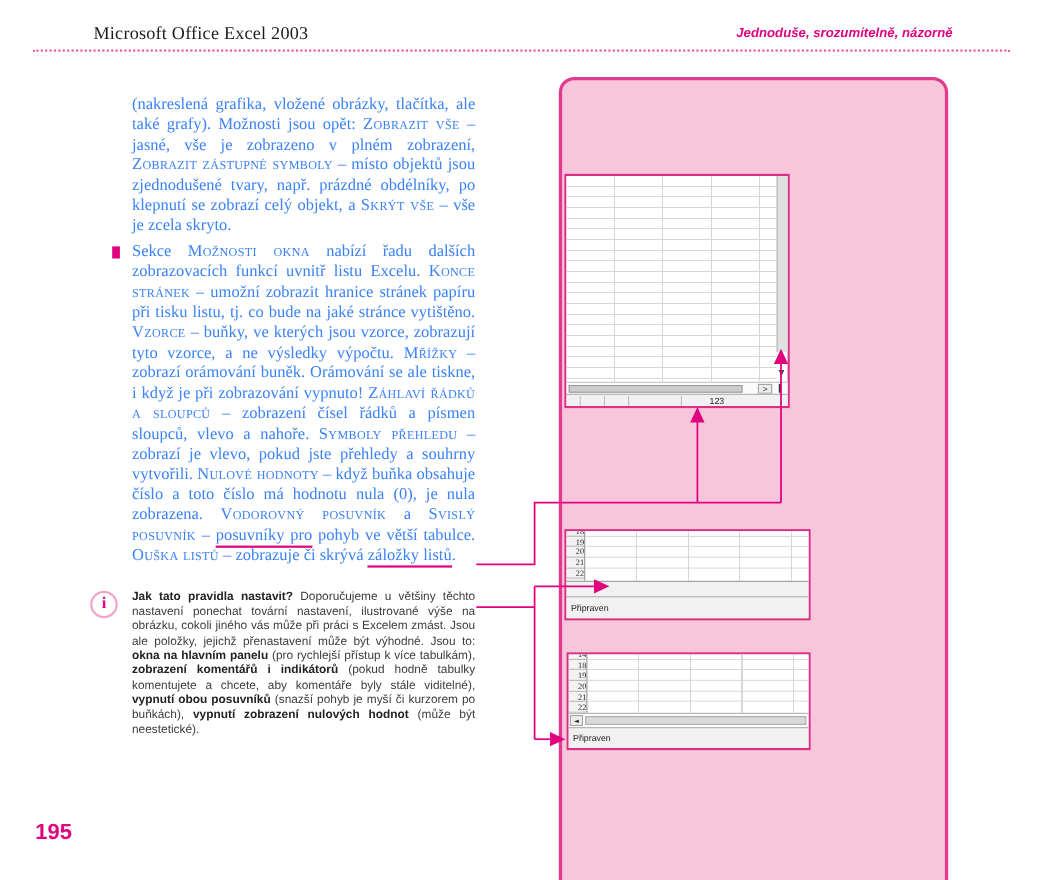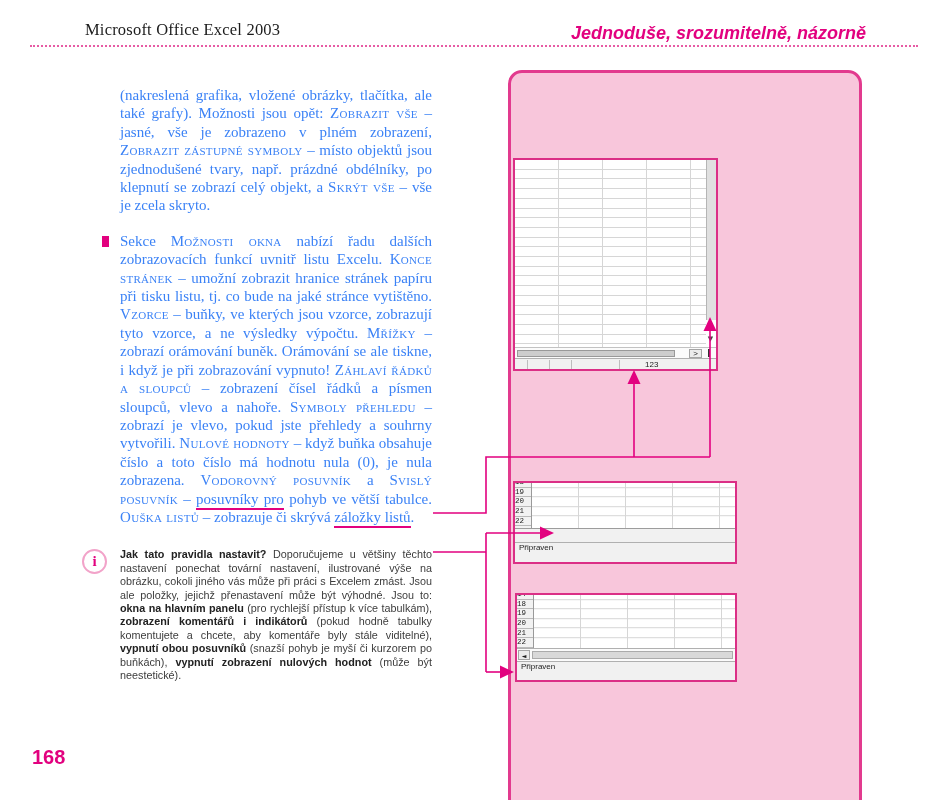--- a/index.html
+++ b/index.html
@@ -11,27 +11,27 @@
     --chrome-border:#aaaaaa;
   }
   *{margin:0;padding:0;box-sizing:border-box;}
   html,body{background:#ffffff;}
   #page{position:relative;width:944px;height:800px;overflow:hidden;background:#fff;
         font-family:"Liberation Serif", serif;color:#111;}
 
   
   .hdr-left{position:absolute;left:85px;top:20px;font-size:16.5px;color:#1c1c1c;letter-spacing:.2px;}
   .hdr-right{position:absolute;right:78px;top:23px;font-family:"Liberation Sans",sans-serif;
-             font-size:18px;font-weight:bold;font-style:italic;color:var(--accent);}
+             font-size:12px;font-weight:bold;font-style:italic;color:var(--accent);}
   .hdr-rule{position:absolute;left:30px;top:45px;width:888px;border-top:2px dotted #e75ba4;}
 
   
   .col{position:absolute;left:120px;top:86px;width:312px;}
   .para{font-size:15px;line-height:18.4px;text-align:justify;color:#3b82f6;font-family:Liberation Serif, serif;}
-  .para + .para{margin-top:17px;}
+  .para + .para{margin-top:5px;}
   .p-bullet{position:relative;}
   .bullet{position:absolute;left:-18px;top:4px;width:7px;height:11px;background:var(--accent);}
   .seg-sc{font-variant:small-caps;letter-spacing:.3px;}
   .seg-u{border-bottom:2.5px solid var(--accent);padding-bottom:1px;}
   .seg-b{font-weight:bold;color:#222;}
 
   .tip{position:relative;margin-top:22px;font-family:"Liberation Sans",sans-serif;
        font-size:10.8px;line-height:13.4px;color:#3c3c3c;text-align:justify;}
   .tip-icon{position:absolute;left:-38px;top:1px;width:25px;height:25px;border:2px solid #f2a3c9;
             border-radius:50%;color:var(--accent);font-family:"Liberation Serif",serif;
@@ -49,21 +49,21 @@
   .grid{position:absolute;background-color:#fff;}
   .g1{background-image:
         repeating-linear-gradient(to bottom, transparent 0 8.7px, var(--grid-line) 8.7px 9.7px),
         repeating-linear-gradient(to right, transparent 0 43px, var(--grid-line) 43px 44px);}
   .g2{background-image:
         repeating-linear-gradient(to bottom, transparent 0 8.6px, var(--grid-line) 8.6px 9.6px),
         repeating-linear-gradient(to right, transparent 0 46px, var(--grid-line) 46px 47px);
       background-position:0 -4.8px,0 0;}
   .rowhead{position:absolute;left:0;top:0;bottom:0;width:17px;overflow:hidden;background:#f2f2f2;
            border-right:1px solid #9a9a9a;}
-  .rh-cell{display:block;height:9.6px;line-height:9.2px;text-align:left;font-family:Liberation Mono, monospace;
+  .rh-cell{display:block;height:9.6px;line-height:9.2px;text-align:right;font-family:Liberation Serif, serif;
            font-size:7.5px;color:#222;border-bottom:1px solid #b9b9b9;}
   .rowhead .rh-cell:first-child{margin-top:-4.8px;}
 
   .vscroll{position:absolute;right:0;top:0;width:10px;height:160px;background:#e0e0e0;border-left:1px solid #b5b5b5;}
   .vdown{position:absolute;right:0;top:174px;width:11px;height:11px;font-family:"DejaVu Sans",sans-serif;
          font-size:7px;color:#444;text-align:center;line-height:11px;}
   .hscroll{position:absolute;left:0;right:0;bottom:11px;height:11px;background:#fbfbfb;border-top:1px solid #c2c2c2;}
   .hthumb{position:absolute;left:2px;top:2px;width:158px;height:7px;background:#cdcdcd;border:1px solid #999;}
   .hbtn{position:absolute;right:14px;top:1px;width:13px;height:9px;background:#ececec;border:1px solid #a5a5a5;
         font-family:"Liberation Sans",sans-serif;font-size:8px;line-height:7px;text-align:center;color:#222;}
@@ -75,21 +75,21 @@
   .tick{position:absolute;top:1px;width:1px;height:9px;background:#bdbdbd;}
 
   .tabbar{position:absolute;left:0;right:0;background:var(--chrome-bg);border-top:1px solid #9c9c9c;
           font-family:"Liberation Sans",sans-serif;white-space:nowrap;overflow:hidden;}
   .tabnav-btn{display:inline-block;font-family:"DejaVu Sans",sans-serif;font-size:6px;color:#222;margin:0 2.5px;
               vertical-align:middle;}
   .sheet-tab{display:inline-block;font-size:8px;color:#222;padding:0 3px;vertical-align:middle;}
   .tabs .sheet-tab:first-child{font-weight:bold;background:#fff;border:1px solid #9c9c9c;border-top:none;margin-top:25px;}
   .sheet-tab-sep, .tab-separator{display:inline-block;font-size:9px;color:#555;transform:skewX(-18deg);
               vertical-align:middle;}
-  .sb-ready{font-size:8px;padding-left:4px;display:flex;margin-top:14px;}
+  .sb-ready{font-size:8px;padding-left:4px;display:flex;align-items:center;margin-top:14px;}
 
   .scrollrow{position:absolute;left:0;right:0;background:#fbfbfb;border-top:1px solid #b0b0b0;}
   .lbtn{position:absolute;left:1px;top:1px;width:12px;height:10px;background:#ececec;border:1px solid #a5a5a5;
         font-family:"DejaVu Sans",sans-serif;font-size:6px;line-height:9px;text-align:center;color:#222;}
   .ltrack{position:absolute;left:15px;right:2px;top:2px;height:8px;background:#d9d9d9;border:1px solid #ababab;}
 
   
   .overlay{position:absolute;left:0;top:0;z-index:50;pointer-events:none;}
 </style>
 </head>
@@ -105,21 +105,21 @@
     <p class="para"><span>(nakreslená grafika, vložené obrázky, tlačítka, ale také grafy). Možnosti jsou opět: </span><span class="seg-sc">Zobrazit vše</span><span> – jasné, vše je zobrazeno v plném zobrazení, </span><span class="seg-sc">Zobrazit zástupné symboly</span><span> – místo objektů jsou zjednodušené tvary, např. prázdné obdélníky, po klepnutí se zobrazí celý objekt, a </span><span class="seg-sc">Skrýt vše</span><span> – vše je zcela skryto.</span></p>
     <p class="para p-bullet">
       <span class="bullet"></span><span><span>Sekce </span><span class="seg-sc">Možnosti okna</span><span> nabízí řadu dalších zobrazovacích funkcí uvnitř listu Excelu. </span><span class="seg-sc">Konce stránek</span><span> – umožní zobrazit hranice stránek papíru při tisku listu, tj. co bude na jaké stránce vytištěno. </span><span class="seg-sc">Vzorce</span><span> – buňky, ve kterých jsou vzorce, zobrazují tyto vzorce, a ne výsledky výpočtu. </span><span class="seg-sc">Mřížky</span><span> – zobrazí orámování buněk. Orámování se ale tiskne, i když je při zobrazování vypnuto! </span><span class="seg-sc">Záhlaví řádků a sloupců</span><span> – zobrazení čísel řádků a písmen sloupců, vlevo a nahoře. </span><span class="seg-sc">Symboly přehledu</span><span> – zobrazí je vlevo, pokud jste přehledy a souhrny vytvořili. </span><span class="seg-sc">Nulové hodnoty</span><span> – když buňka obsahuje číslo a toto číslo má hodnotu nula (0), je nula zobrazena. </span><span class="seg-sc">Vodorovný posuvník</span><span> a </span><span class="seg-sc">Svislý posuvník</span><span> – </span><span class="seg-u">posuvníky pro</span><span> pohyb ve větší tabulce. </span><span class="seg-sc">Ouška listů</span><span> – zobrazuje či skrývá </span><span class="seg-u">záložky listů</span><span>.</span></span>
     </p>
     <div class="tip">
       <span class="tip-icon">i</span>
       <span><span class="seg-b">Jak tato pravidla nastavit?</span><span> Doporučujeme u většiny těchto nastavení ponechat tovární nastavení, ilustrované výše na obrázku, cokoli jiného vás může při práci s Excelem zmást. Jsou ale položky, jejichž přenastavení může být výhodné. Jsou to: </span><span class="seg-b">okna na hlavním panelu</span><span> (pro rychlejší přístup k více tabulkám), </span><span class="seg-b">zobrazení komentářů i indikátorů</span><span> (pokud hodně tabulky komentujete a chcete, aby komentáře byly stále viditelné), </span><span class="seg-b">vypnutí obou posuvníků</span><span> (snazší pohyb je myší či kurzorem po buňkách), </span><span class="seg-b">vypnutí zobrazení nulových hodnot</span><span> (může být neestetické).</span></span>
     </div>
   </div>
 
-  <div class="page-num">168</div>
+  <div class="page-num">195</div>
 
   <div class="panel"></div>
 
   <div class="shot" style="left:513px;top:158px;width:205px;height:213px;">
     <div class="grid g1" style="left:0;top:0;right:10px;bottom:22px;"></div>
     <div class="vscroll"></div>
     <div class="vdown">▼</div>
     <div class="hscroll">
       <div class="hthumb"></div>
       <div class="hbtn">&gt;</div>

